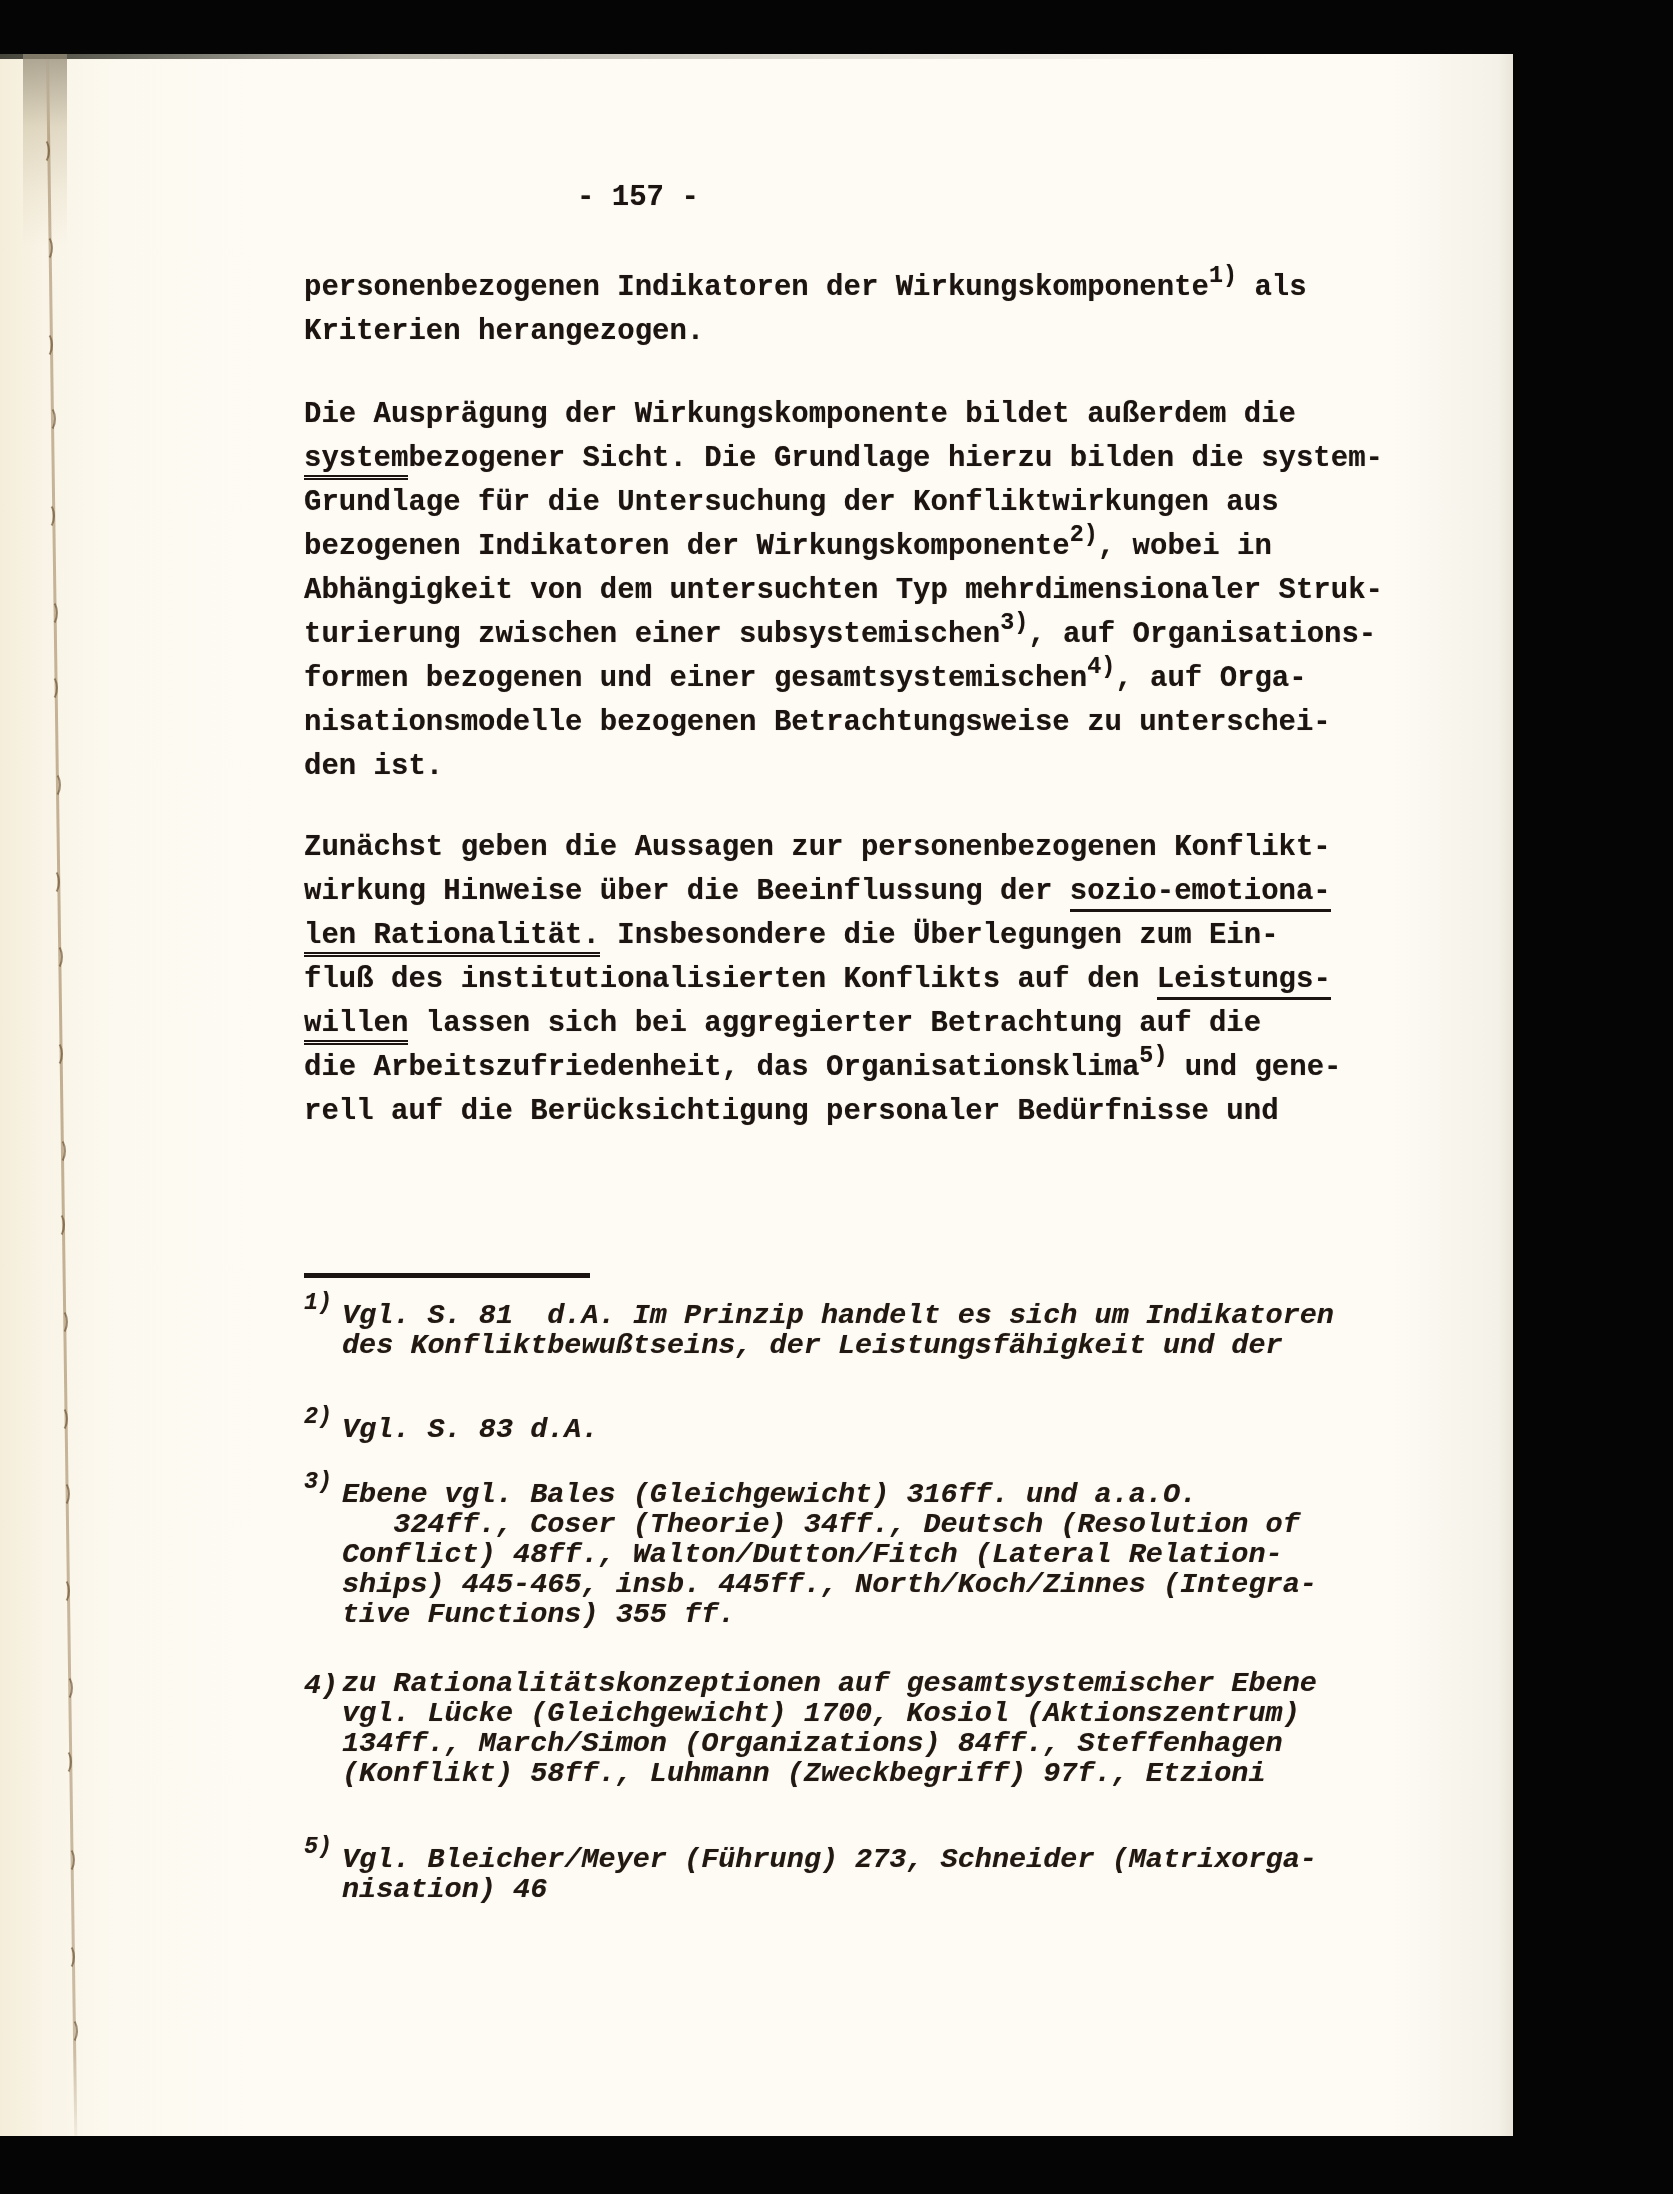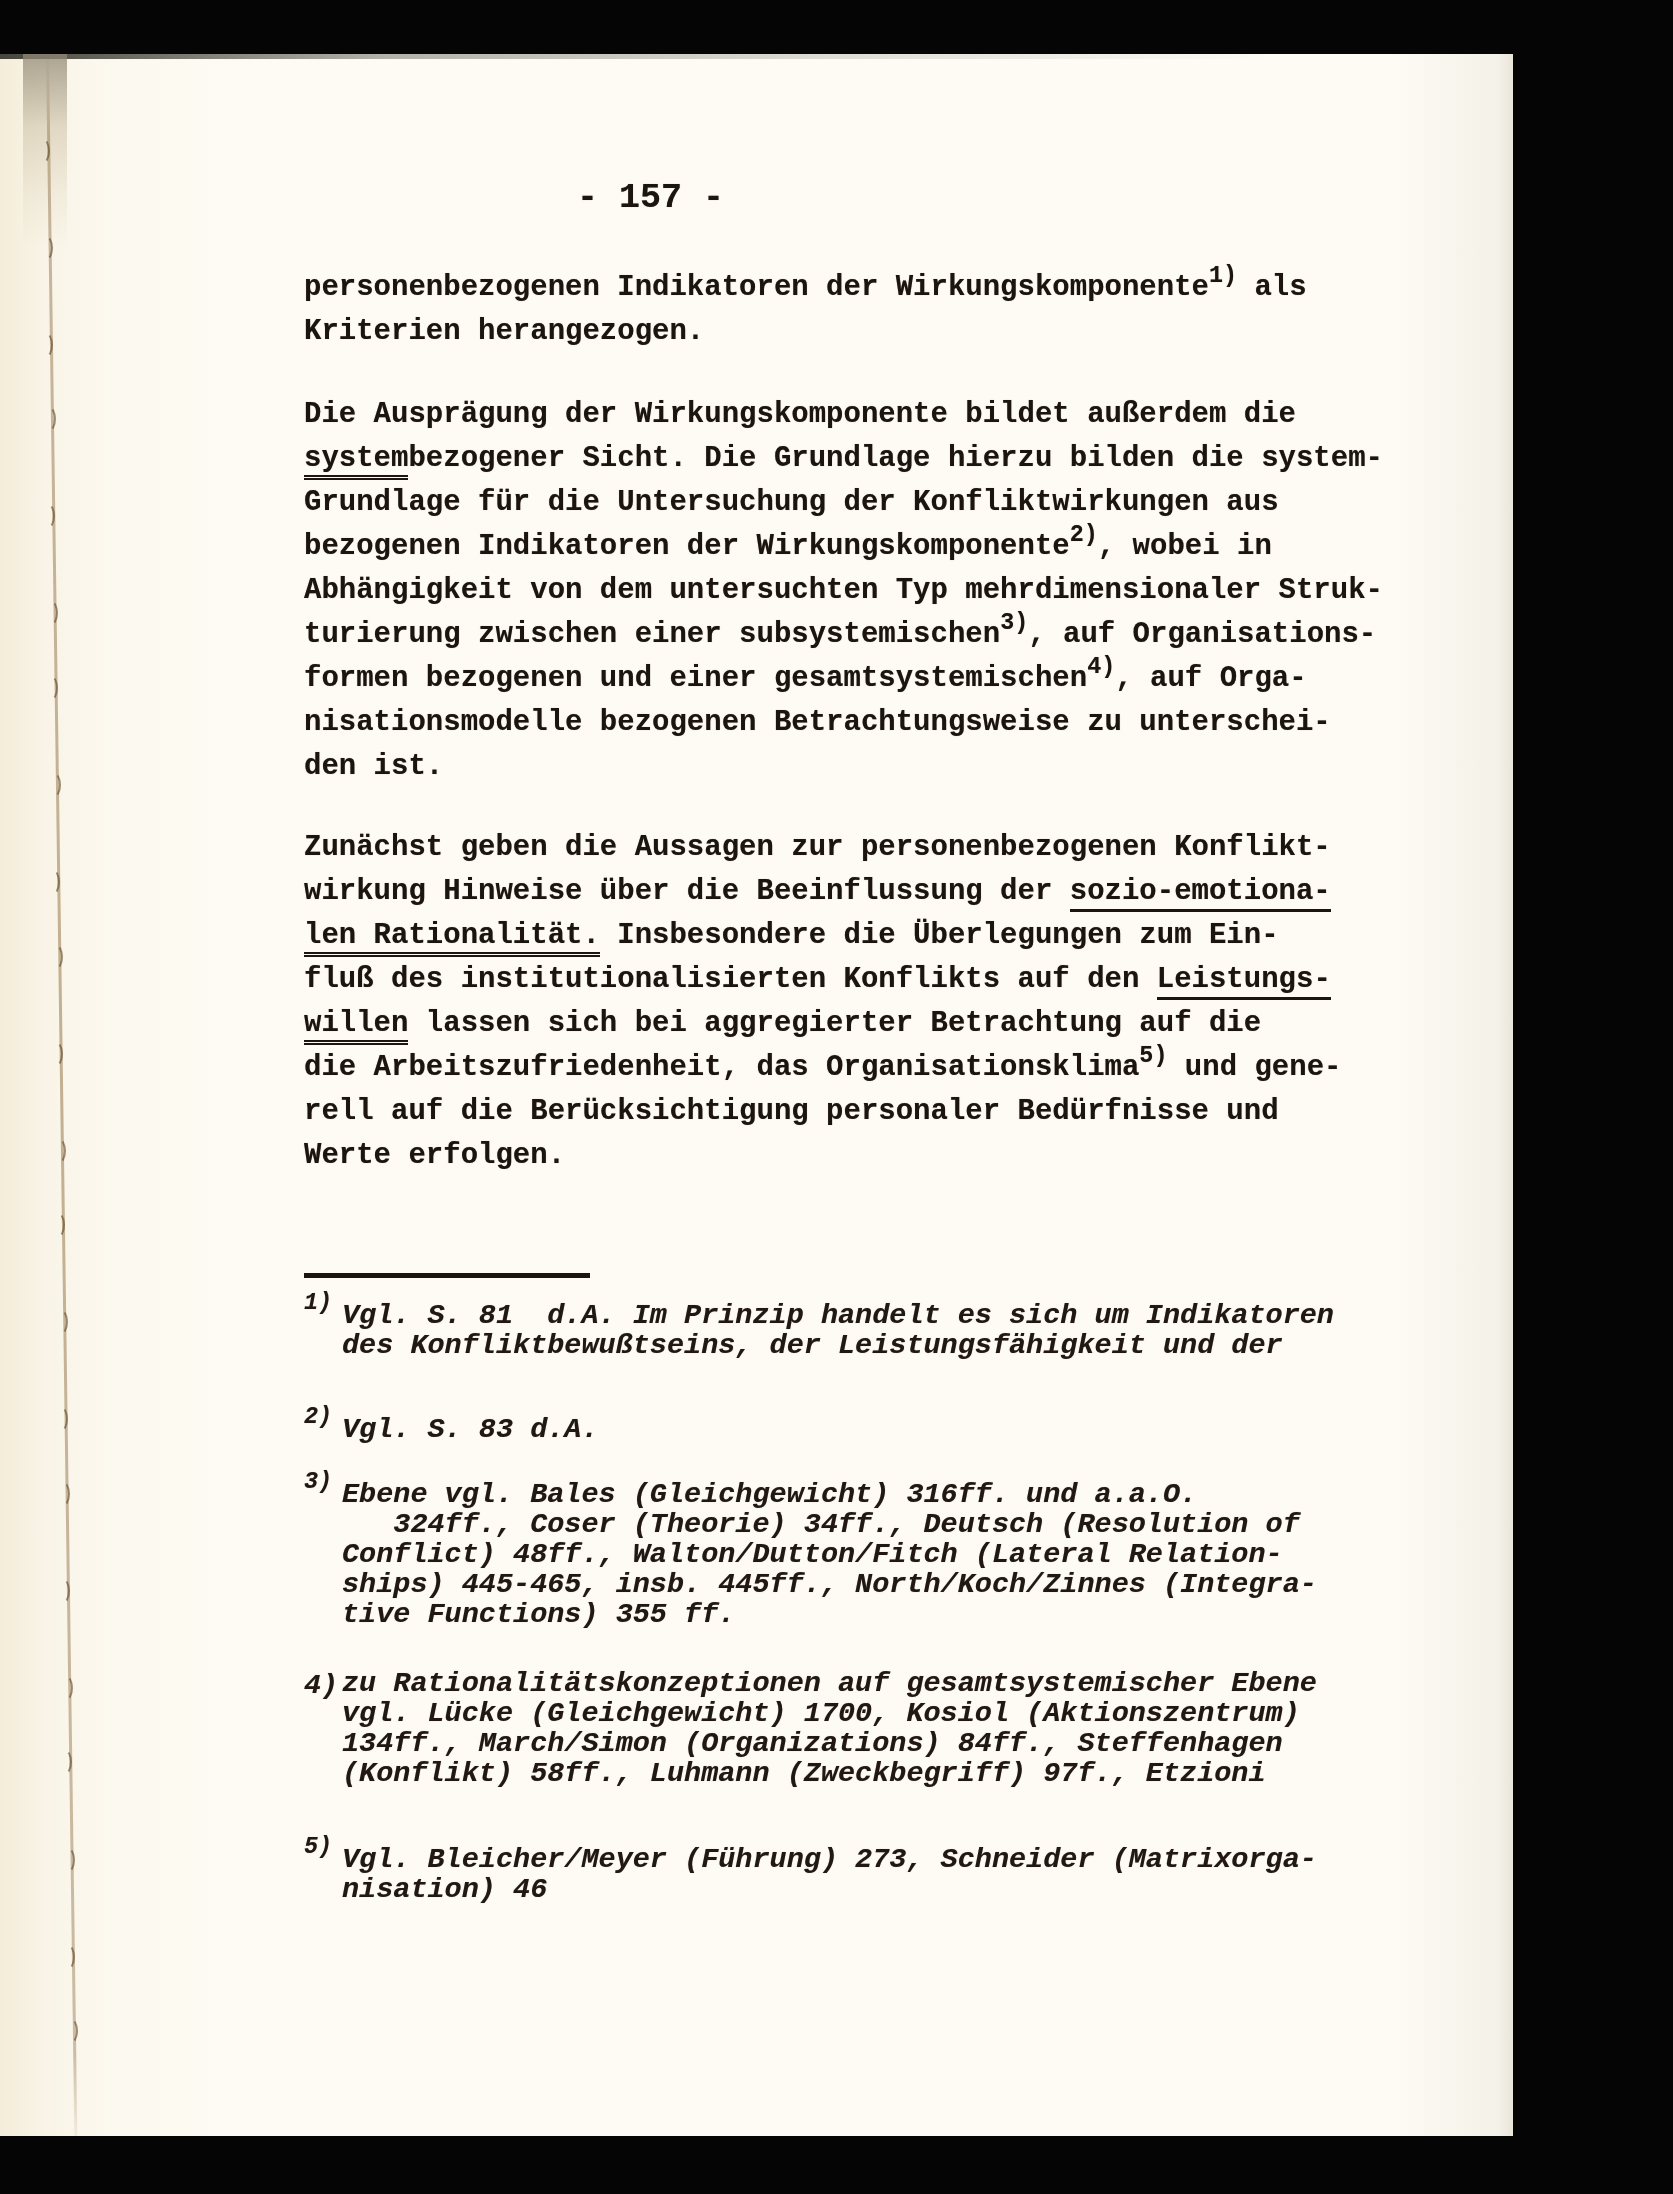--- a/index.html
+++ b/index.html
@@ -32,21 +32,21 @@
     background:linear-gradient(180deg,rgba(138,107,66,0),rgba(138,107,66,.45) 4%,rgba(150,118,74,.55) 50%,rgba(138,107,66,.42) 96%,rgba(138,107,66,.08));
   }
   .hook{
     position:absolute;width:11px;height:22px;
     border:2.5px solid rgba(0,0,0,0);
     border-right-color:rgba(100,74,42,.62);
     border-radius:50%;
   }
   .page-number{
     position:absolute;left:577px;top:122px;
-    font-size:35px;font-weight:bold;color:var(--ink);
+    font-size:29px;font-weight:bold;color:var(--ink);
     text-shadow:0 0 0.8px rgba(25,16,8,.45);
     white-space:pre;line-height:44px;
   }
   .para{
     position:absolute;left:304px;
     font-size:29px;font-weight:bold;color:var(--ink);
     text-shadow:0 0 0.8px rgba(25,16,8,.45);
   }
   .tline{white-space:pre;height:44px;line-height:44px;}
   .sup{position:relative;top:-12.6px;font-size:23.4px;}
@@ -116,21 +116,20 @@
       <div class="tline"><span>den ist.</span></div>
     </div>
   <div class="para" style="top:772px">
       <div class="tline"><span>Zunächst geben die Aussagen zur personenbezogenen Konflikt-</span></div>
       <div class="tline"><span>wirkung Hinweise über die Beeinflussung der </span><span class="u1">sozio-emotiona-</span></div>
       <div class="tline"><span class="u2">len Rationalität.</span><span> Insbesondere die Überlegungen zum Ein-</span></div>
       <div class="tline"><span>fluß des institutionalisierten Konflikts auf den </span><span class="u1">Leistungs-</span></div>
       <div class="tline"><span class="u2">willen</span><span> lassen sich bei aggregierter Betrachtung auf die</span></div>
       <div class="tline"><span>die Arbeitszufriedenheit, das Organisationsklima</span><span class="sup">5)</span><span> und gene-</span></div>
       <div class="tline"><span>rell auf die Berücksichtigung personaler Bedürfnisse und</span></div>
-      <div class="tline"><span>Werte erfolgen.</span></div>
     </div>
 
   <div class="separator"></div>
 
   <div class="fn" style="top:1247px">
       <span class="fn-marker raised">1)</span>
       <div class="fn-lines">
         <div class="fn-line">Vgl. S. 81  d.A. Im Prinzip handelt es sich um Indikatoren</div>
         <div class="fn-line">des Konfliktbewußtseins, der Leistungsfähigkeit und der</div>
       </div>

